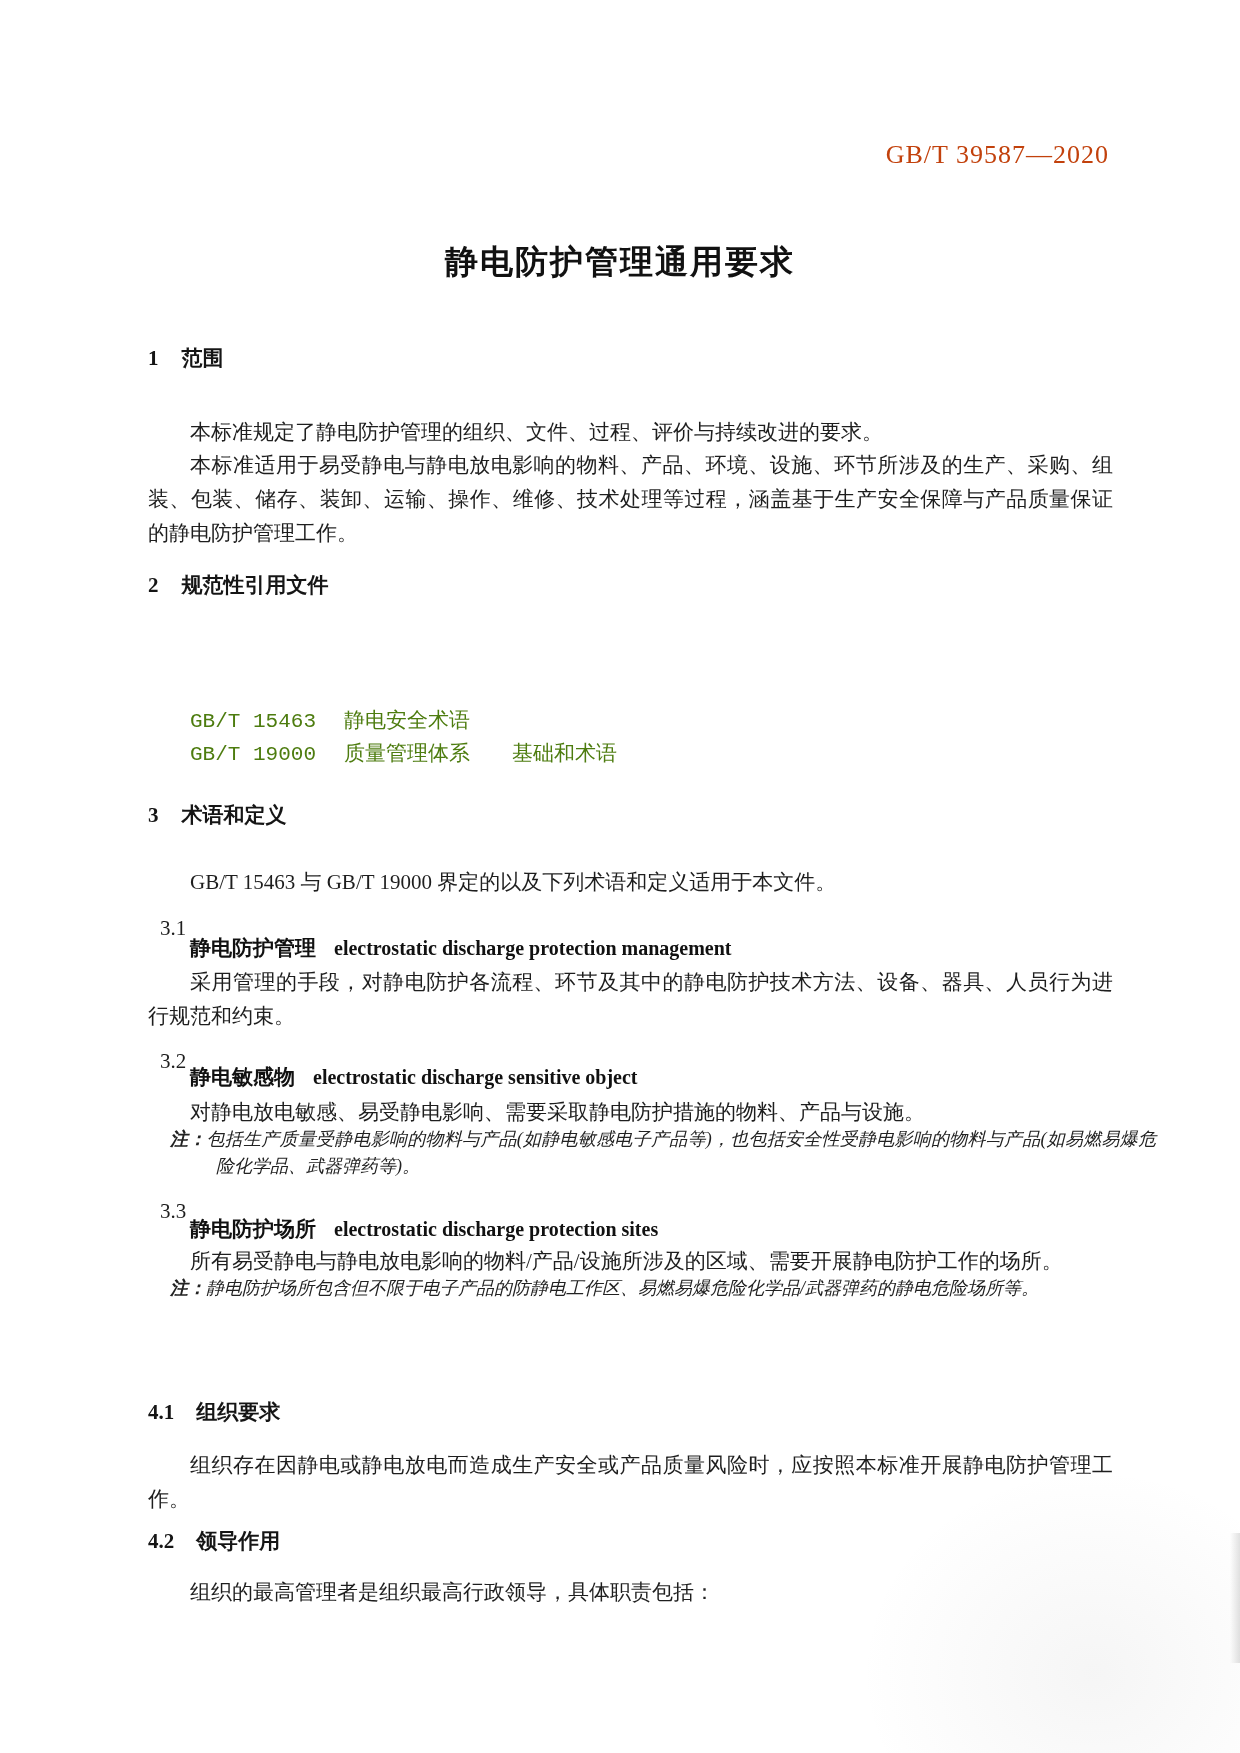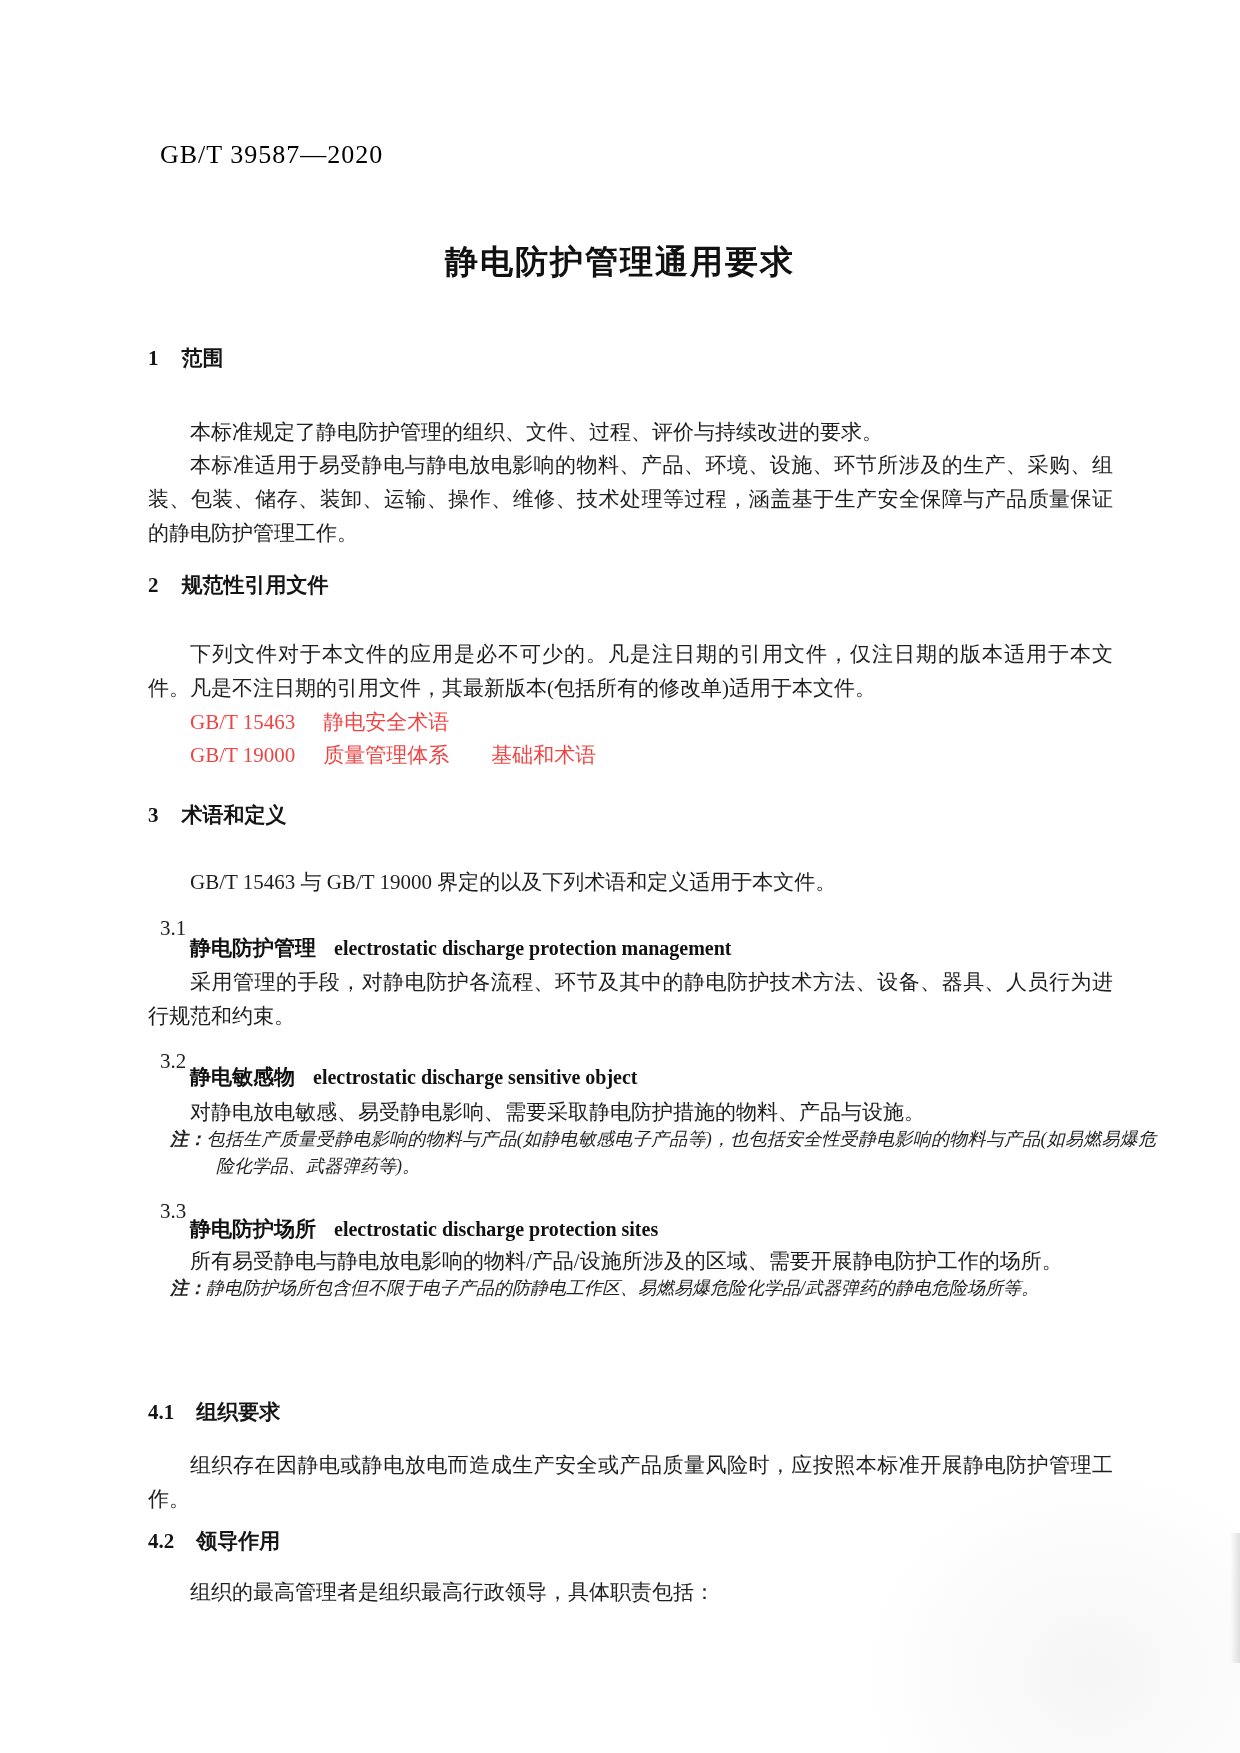--- a/index.html
+++ b/index.html
@@ -8,26 +8,26 @@
     width: 1240px;
     height: 1753px;
     margin: 0 auto;
     background: #ffffff;
     color: #1e1e1e;
     overflow: hidden;
   }
   .abs { position: absolute; }
 
   .doc-number {
-    top: 140px; left: 160px; width: 965px;
-    text-align: left;
+    top: 140px; left: 144px; width: 965px;
+    text-align: right;
     font-family: "Liberation Serif", serif;
     font-size: 26px;
     letter-spacing: 1px;
-    color: #000000;
+    color: #c2410c;
   }
   .doc-title {
     top: 240px; left: 0; width: 1240px;
     text-align: center;
     font-family: "Liberation Sans", sans-serif;
     font-weight: bold;
     font-size: 33px;
     letter-spacing: 2px;
     color: #111;
   }
@@ -49,24 +49,24 @@
     font-size: 21px;
     line-height: 34px;
     text-align: justify;
     color: #1e1e1e;
   }
   .indent { text-indent: 42px; }
 
   .ref-line {
     left: 190px; width: 923px;
     margin: 0;
-    font-family: Liberation Serif, serif;
+    font-family: Liberation Mono, monospace;
     font-size: 21px;
     line-height: 34px;
-    color: #ef4444;
+    color: #4d7c0f;
   }
   .ref-title { margin-left: 28px; }
 
   .clause-num {
     left: 148px; width: 200px;
     margin: 12px;
     font-family: "Liberation Serif", serif;
     font-size: 21px;
     line-height: 34px;
     color: #1e1e1e;
@@ -132,21 +132,20 @@
 
   <div class="abs sec-heading" style="top:344px">
     <span class="sec-num">1</span><span>范围</span>
   </div>
   <p class="abs body-para indent" style="top:415px">本标准规定了静电防护管理的组织、文件、过程、评价与持续改进的要求。</p>
   <p class="abs body-para indent" style="top:448px">本标准适用于易受静电与静电放电影响的物料、产品、环境、设施、环节所涉及的生产、采购、组装、包装、储存、装卸、运输、操作、维修、技术处理等过程，涵盖基于生产安全保障与产品质量保证的静电防护管理工作。</p>
 
   <div class="abs sec-heading" style="top:571px">
     <span class="sec-num">2</span><span>规范性引用文件</span>
   </div>
-  <p class="abs body-para indent" style="top:637px">下列文件对于本文件的应用是必不可少的。凡是注日期的引用文件，仅注日期的版本适用于本文件。凡是不注日期的引用文件，其最新版本(包括所有的修改单)适用于本文件。</p>
   <p class="abs ref-line" style="top:705px">
     <span>GB/T 15463</span><span class="ref-title">静电安全术语</span>
   </p>
   <p class="abs ref-line" style="top:738px">
     <span>GB/T 19000</span><span class="ref-title">质量管理体系　　基础和术语</span>
   </p>
 
   <div class="abs sec-heading" style="top:801px">
     <span class="sec-num">3</span><span>术语和定义</span>
   </div>

